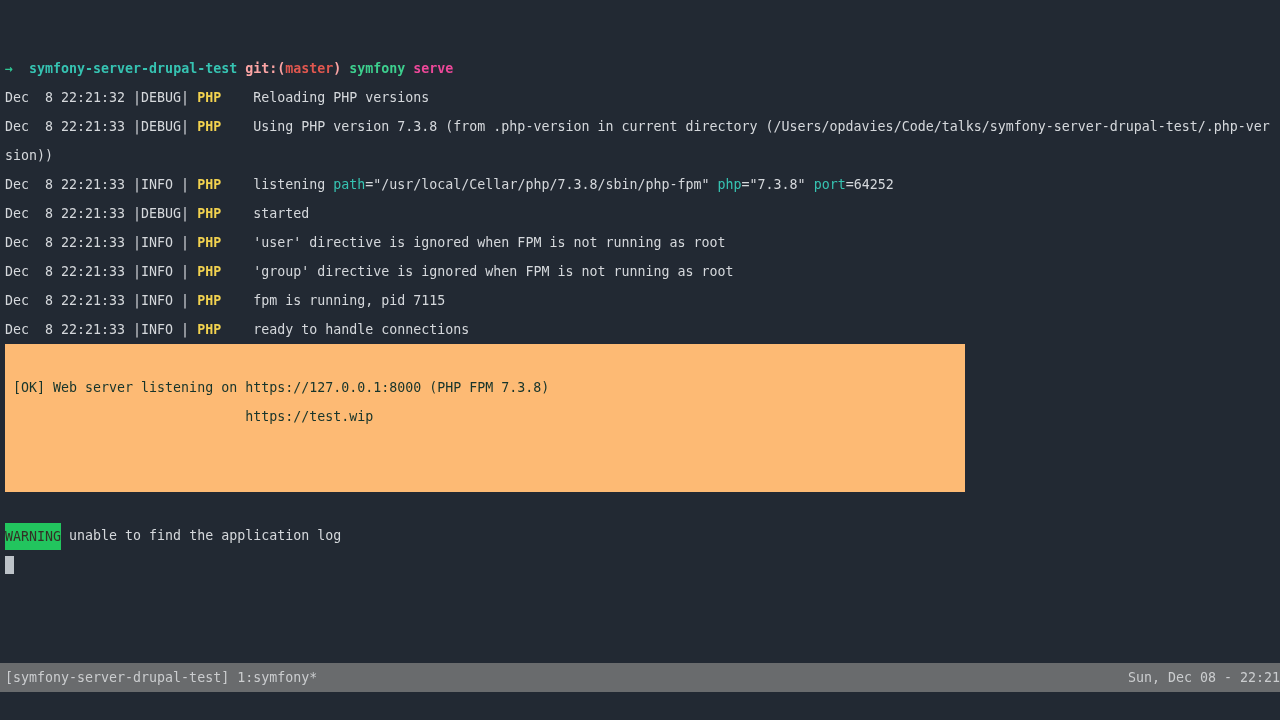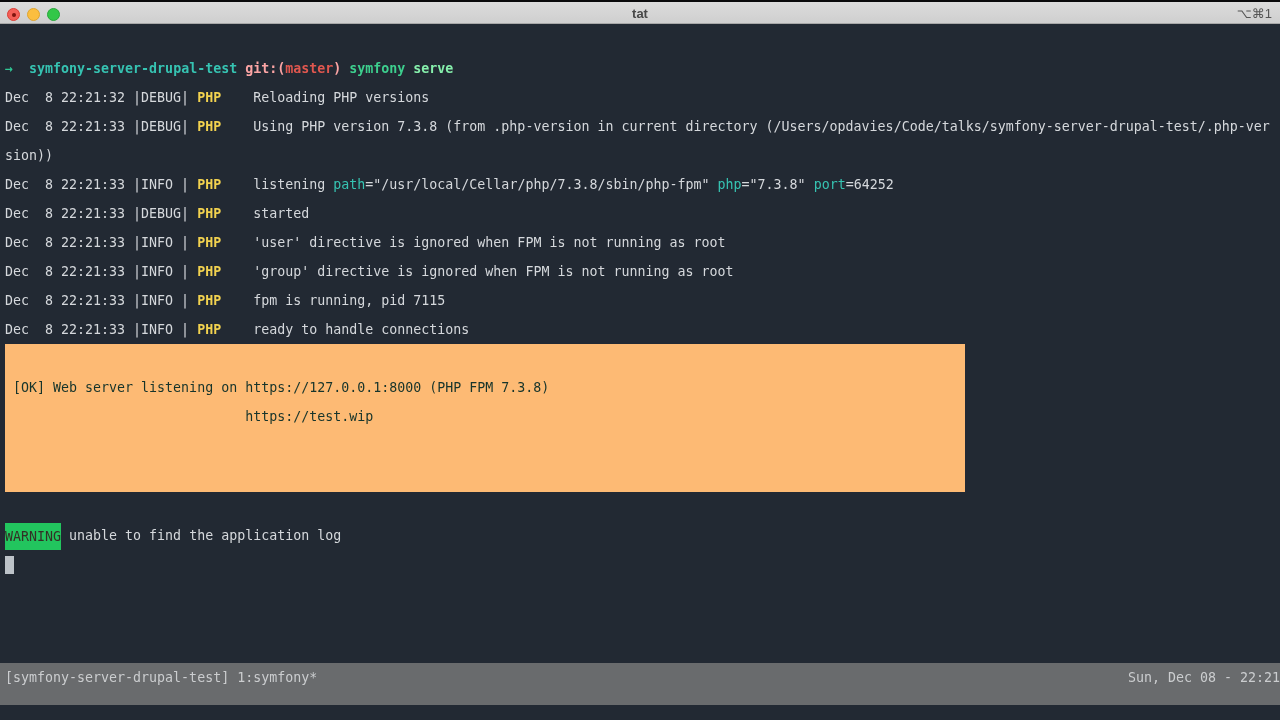--- a/index.html
+++ b/index.html
@@ -36,63 +36,54 @@
   }
   
   .terminal {
     position:absolute; top:24px; left:0; right:0; bottom:0;
     background:#222933; padding:30px 0 0 5px;
     font-size:13.3px; color:#d5d8dc;
   }
   .row { height:29px; line-height:29px; white-space:pre; }
   .row.prompt { font-weight:bold; }
   .c-fg    { color:#d5d8dc; }
-  .c-white { color:#86efac; }
+  .c-white { color:#ec4899; }
   .c-yellow{ color:#f2d24f; font-weight:bold; }
   .c-teal  { color:#36c3b2;text-align:right; }
   .c-arrow { color:#30c795; }
   .c-blue  { color:#fca5a5; }
   .c-red   { color:#e0574f; }
   .c-green { color:#3dcf8e; }
   .okbox {
     width:960px; height:148px; background:#fdba74; color:#16342b;
   }
   .okline { height:29px; line-height:29px; white-space:pre; }
   .warn-badge {
     display:inline-block; height:27px; line-height:27px; vertical-align:middle;
     background:#22c55e; color:#343026; white-space:pre;
   }
   .cursor {
     display:inline-block; width:9px; height:18px; vertical-align:middle;
     background:#bdc3c9;
   }
   
   .tmuxbar {
-    position:absolute; left:0; right:0; top:663px; height:42px;
+    position:absolute; left:0; right:0; top:663px; height:29px;
     background:#696b6d; color:#cbcdcf;
     font-size:13.3px; line-height:29px;
     display:flex; justify-content:space-between; white-space:pre;
   }
   .tmuxbar .left  { padding-left:5px; }
   .tmuxbar .right { }
 </style>
 </head>
 <body>
 
 <div class="window">
 
-  <div class="titlebar">
-    <div class="traffic">
-      <div class="light red"></div>
-      <div class="light yellow"></div>
-      <div class="light green"></div>
-    </div>
-    <div class="title">tat</div>
-    <div class="shortcut">⌥⌘1</div>
-  </div>
 
   <div class="terminal">
     <div>
         <div class="row prompt"><span class="c-arrow">→</span><span class="c-fg">  </span><span class="c-teal">symfony-server-drupal-test</span><span class="c-fg"> </span><span class="c-blue">git:(</span><span class="c-red">master</span><span class="c-blue">)</span><span class="c-fg"> </span><span class="c-green">symfony</span><span class="c-white"> serve</span></div>
         <div class="row"><span class="c-fg">Dec  8 22:21:32 |DEBUG| </span><span class="c-yellow">PHP</span><span class="c-fg">    Reloading PHP versions</span></div>
         <div class="row"><span class="c-fg">Dec  8 22:21:33 |DEBUG| </span><span class="c-yellow">PHP</span><span class="c-fg">    Using PHP version 7.3.8 (from .php-version in current directory (/Users/opdavies/Code/talks/symfony-server-drupal-test/.php-ver</span></div>
         <div class="row"><span class="c-fg">sion))</span></div>
         <div class="row"><span class="c-fg">Dec  8 22:21:33 |INFO | </span><span class="c-yellow">PHP</span><span class="c-fg">    listening </span><span class="c-teal">path</span><span class="c-fg">="/usr/local/Cellar/php/7.3.8/sbin/php-fpm" </span><span class="c-teal">php</span><span class="c-fg">="7.3.8" </span><span class="c-teal">port</span><span class="c-fg">=64252</span></div>
         <div class="row"><span class="c-fg">Dec  8 22:21:33 |DEBUG| </span><span class="c-yellow">PHP</span><span class="c-fg">    started</span></div>
         <div class="row"><span class="c-fg">Dec  8 22:21:33 |INFO | </span><span class="c-yellow">PHP</span><span class="c-fg">    'user' directive is ignored when FPM is not running as root</span></div>

